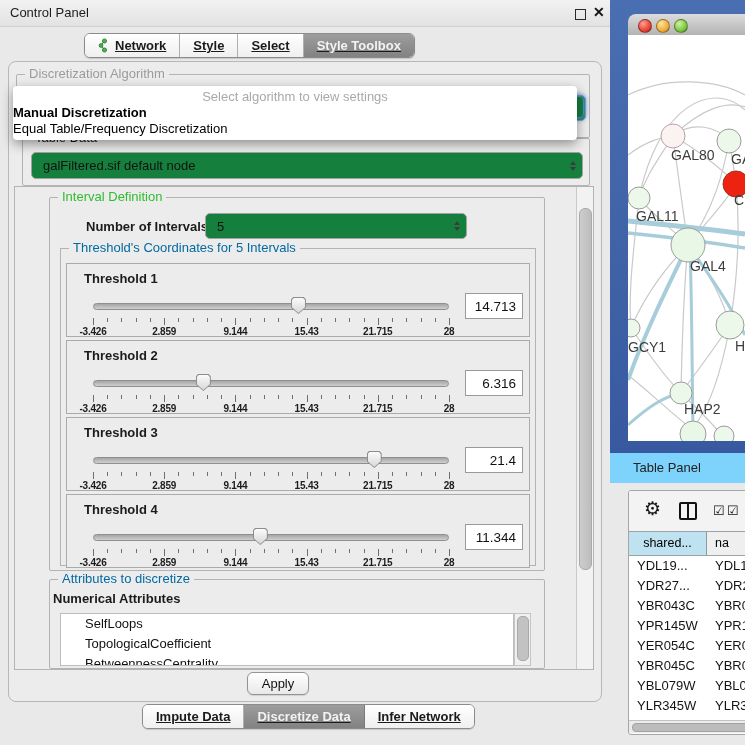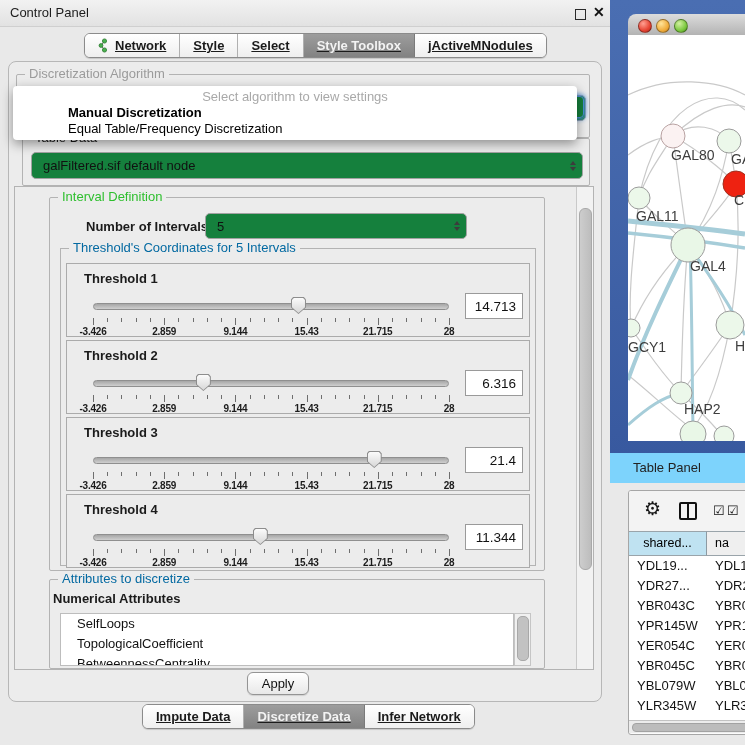--- a/index.html
+++ b/index.html
@@ -32,21 +32,21 @@
   .combo .c-text{padding-left:11px;color:#111;}
   .stepper{margin-left:auto;width:19px;align-self:stretch;display:flex;flex-direction:column;
        align-items:center;justify-content:center;gap:2px;}
   .arr-up{width:0;height:0;border-left:3.5px solid transparent;border-right:3.5px solid transparent;border-bottom:4.5px solid #3c3c3c;}
   .arr-dn{width:0;height:0;border-left:3.5px solid transparent;border-right:3.5px solid transparent;border-top:4.5px solid #3c3c3c;}
   #combo-algo{left:26px;top:95px;width:558px;height:24px;}
   #combo-algo .stepper{border:1px solid #4d8ed4;border-radius:4px;box-shadow:0 0 4px 2px rgba(80,145,220,.8);height:20px;margin-right:1px;}
   #algo-popup{position:absolute;left:13px;top:86px;width:564px;background:#fff;border-radius:4px;
        box-shadow:0 4px 12px rgba(0,0,0,.4);padding:2px 0 3px 0;z-index:10;}
   #popup-hint{text-align:center;color:#a9a9a9;font-size:13px;height:17px;line-height:17px;}
-  .popup-opt{font-size:13px;height:16px;line-height:16px;padding-left:15px;color:#000;margin-left:40px;}
+  .popup-opt{font-size:13px;height:16px;line-height:16px;padding-left:0;color:#000;}
   .popup-opt.bold{font-weight:bold;}
   #tabledata-box{left:22px;top:138px;width:566px;height:46px;}
   #combo-table{left:8px;top:13px;width:550px;height:25px;}
   #content-area{position:absolute;left:14px;top:186px;width:578px;height:482px;border:1px solid #b3b3b3;overflow:hidden;}
   #v-scroll{position:absolute;right:0;top:0;width:16px;height:100%;background:#f2f2f2;border-left:1px solid #c9c9c9;}
   #v-thumb{position:absolute;left:2px;top:21px;width:11px;height:360px;background:linear-gradient(90deg,#cdcdcd,#bdbdbd);
        border:1px solid #a9a9a9;border-radius:6px;}
   #interval-box{left:34px;top:10px;width:494px;height:372px;}
   #ni-label{position:absolute;left:36px;top:21px;font-weight:bold;}
   #combo-n{left:155px;top:15px;width:260px;height:24px;}
@@ -65,21 +65,21 @@
   .tick{position:absolute;top:24px;width:1px;height:4px;background:#6e6e6e;}
   .tick.major{height:7px;}
   .tick-label{position:absolute;top:32px;width:44px;text-align:center;font-size:10px;font-weight:600;
        color:#1c1c1c;letter-spacing:-0.2px;}
   .t-value{position:absolute;left:398px;top:29px;width:48px;height:22px;border:1px solid #9a9a9a;
        background:#fff;font-family:"Liberation Sans",sans-serif;font-size:13.5px;text-align:right;padding-right:6px;color:#111;}
   #attr-box{left:34px;top:392px;width:494px;height:88px;}
   #attr-list-label{position:absolute;left:3px;top:11px;font-weight:bold;}
   #attr-list{position:absolute;left:10px;top:33px;width:452px;height:51px;background:#fff;
        border:1px solid #bdbdbd;overflow:hidden;}
-  .attr-item{padding-left:16px;font-size:13px;line-height:20px;color:#111;}
+  .attr-item{padding-left:24px;font-size:13px;line-height:20px;color:#111;}
   #list-scroll{position:absolute;left:464px;top:33px;width:15px;height:51px;background:#f0f0f0;border:1px solid #c5c5c5;}
   #list-thumb{position:absolute;left:1.5px;top:2px;width:10px;height:43px;background:#c2c2c2;border:1px solid #a8a8a8;border-radius:5px;}
   #apply-btn{position:absolute;left:247px;top:672px;width:60px;height:21px;border:1px solid #949494;
        border-radius:6px;background:linear-gradient(#ffffff,#e8e8e8);text-align:center;line-height:21px;
        font-size:13px;color:#111;box-shadow:0 1px 1px rgba(0,0,0,.12);}
   .net-ico svg{display:block;}
   
   #desktop{position:absolute;left:610px;top:0;width:135px;height:455px;background:linear-gradient(180deg,#4a6eb2,#38599f);}
   #mac-window{position:absolute;left:18px;top:14px;width:128px;height:427px;}
   #mac-titlebar{position:absolute;left:0;top:0;width:117px;height:21px;border-radius:8px 0 0 0;
@@ -140,23 +140,20 @@
           <span class="seg-label">Network</span>
         </div>
         <div class="seg">
           <span class="seg-label">Style</span>
         </div>
         <div class="seg">
           <span class="seg-label">Select</span>
         </div>
         <div class="seg sel">
           <span class="seg-label">Style Toolbox</span>
-        </div>
-        <div class="seg">
-          <span class="seg-label">jActiveMNodules</span>
         </div>
       </div>
 
     <div id="main-box"></div>
 
     <div class="titled-box" id="algo-box" style="left:16px;top:74px;width:572px;height:62px;">
       <span class="box-label lbl-gray">Discretization Algorithm</span>
     </div>
     <div id="combo-algo" class="combo">
       <span class="stepper">

